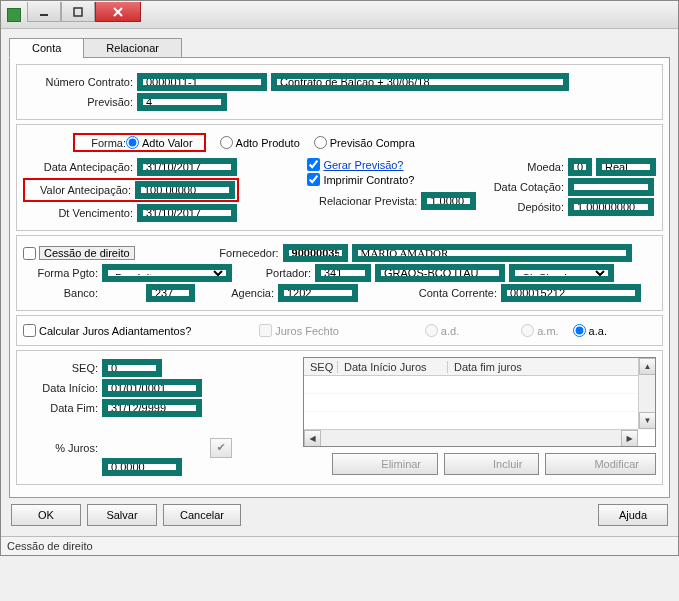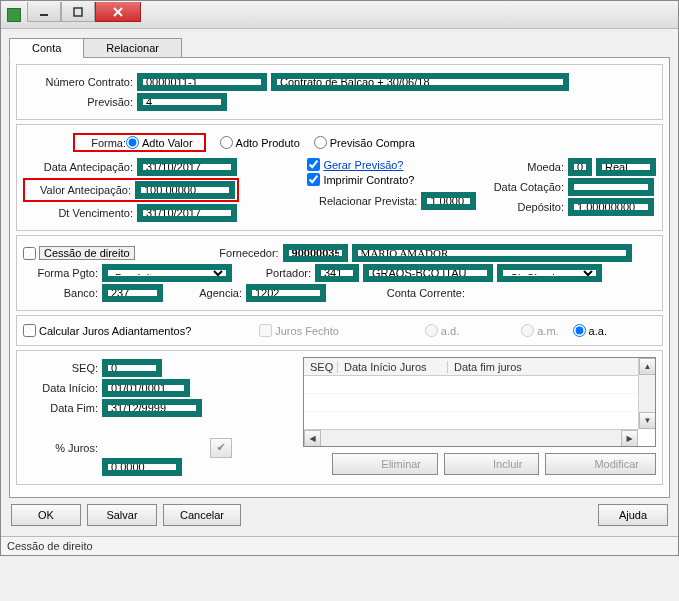--- a/index.html
+++ b/index.html
@@ -168,30 +168,31 @@
               <span style="border:1px solid #888; padding:0 4px;background:#f0f0f0">Cessão de direito</span>
             </label>
           <span class="lbl" style="width:100px;margin-left:30px">Fornecedor:</span>
           <input type="text" class="fld" style="width: 65px; font-weight: bold;" value="90000035">
           <input type="text" class="fld" style="width: 280px; font-family: Liberation Serif, serif;" value="MARIO AMADOR">
         </div>
         <div class="row">
           <span class="lbl" style="width:75px">Forma Pgto:</span>
           <select class="fld" style="width:130px"><option>Depósito</option></select>
           <span class="lbl" style="width:75px">Portador:</span>
-          <input type="text" class="fld" style="width: 44px;" value="341">
+          <input type="text" class="fld" style="width: 56px;" value="341">
           <input type="text" class="fld" style="width: 130px;" value="GRAOS-BCO ITAU">
           <select class="fld" style="width:105px"><option>Cb Simples</option></select>
         </div>
         <div class="row">
           <span class="lbl" style="width:75px">Banco:</span>
-          <input type="text" class="fld" style="width: 61px;" value="237">
+          <input type="text" class="fld" style="width: 49px; margin-left: 44px;" value="237">
           <span class="lbl" style="width:75px">Agencia:</span>
           <input type="text" class="fld" style="width: 80px;" value="1202">
           <span class="lbl" style="width:135px">Conta Corrente:</span>
+          <input type="text" class="fld" style="width: 140px;" value="000015212">
         </div>
       </div>
 
       <div class="group">
         <div class="row">
           <label class="check">
               <input type="checkbox" style="">
               <span>Calcular Juros Adiantamentos?</span>
             </label>
           <label class="check disabled" style="margin-left:6px">
@@ -215,21 +216,21 @@
       </div>
 
       <div class="group" style="display:flex; gap:20px">
         <div style="width:260px">
           <div class="row">
               <span class="lbl" style="width:75px">SEQ:</span>
               <input type="text" class="fld" style="width: 60px;" value="0">
             </div>
           <div class="row">
               <span class="lbl" style="width:75px">Data Início:</span>
-              <input type="text" class="fld" style="width: 88px;" value="01/01/0001">
+              <input type="text" class="fld" style="width: 100px;" value="01/01/0001">
             </div>
           <div class="row">
               <span class="lbl" style="width:75px">Data Fim:</span>
               <input type="text" class="fld" style="width: 100px;" value="31/12/9999">
             </div>
           <div class="row">
               <span class="lbl" style="width:75px">% Juros:</span>
               <input type="text" class="fld" style="width: 80px; margin-top: 39px;" value="0,0000">
             <span style="width:20px"></span>
             <div class="iconbtn">✔</div>

